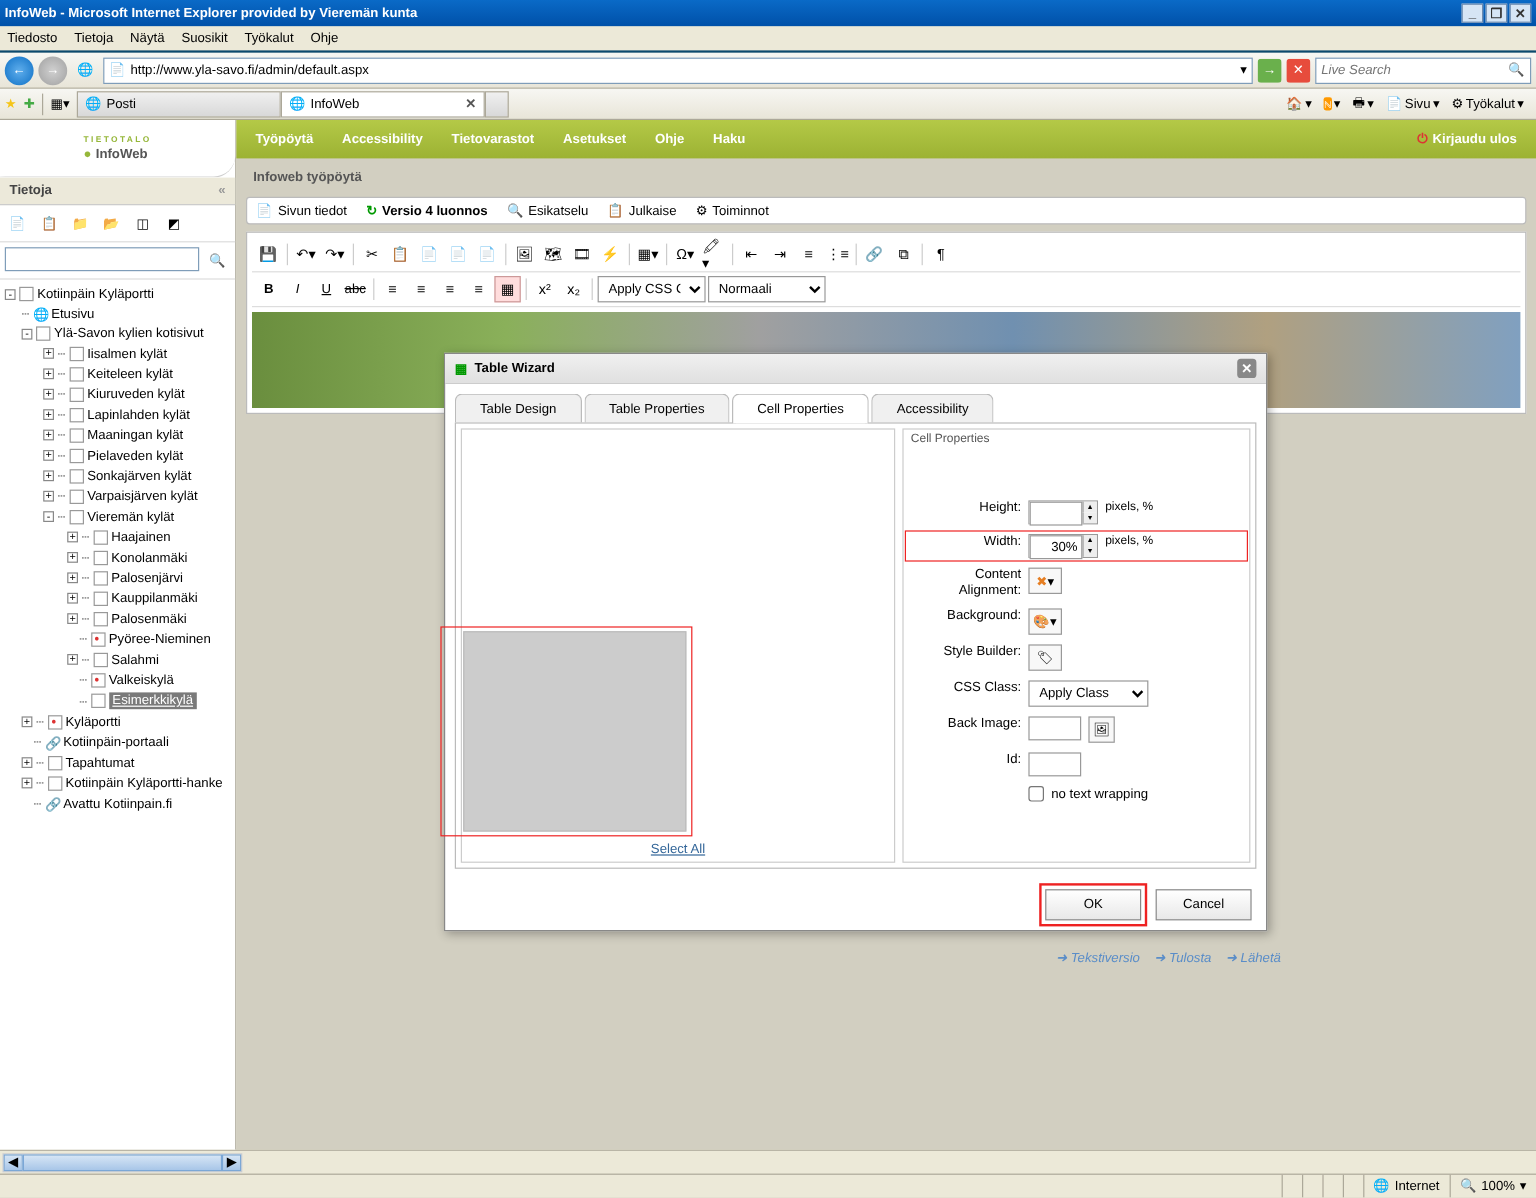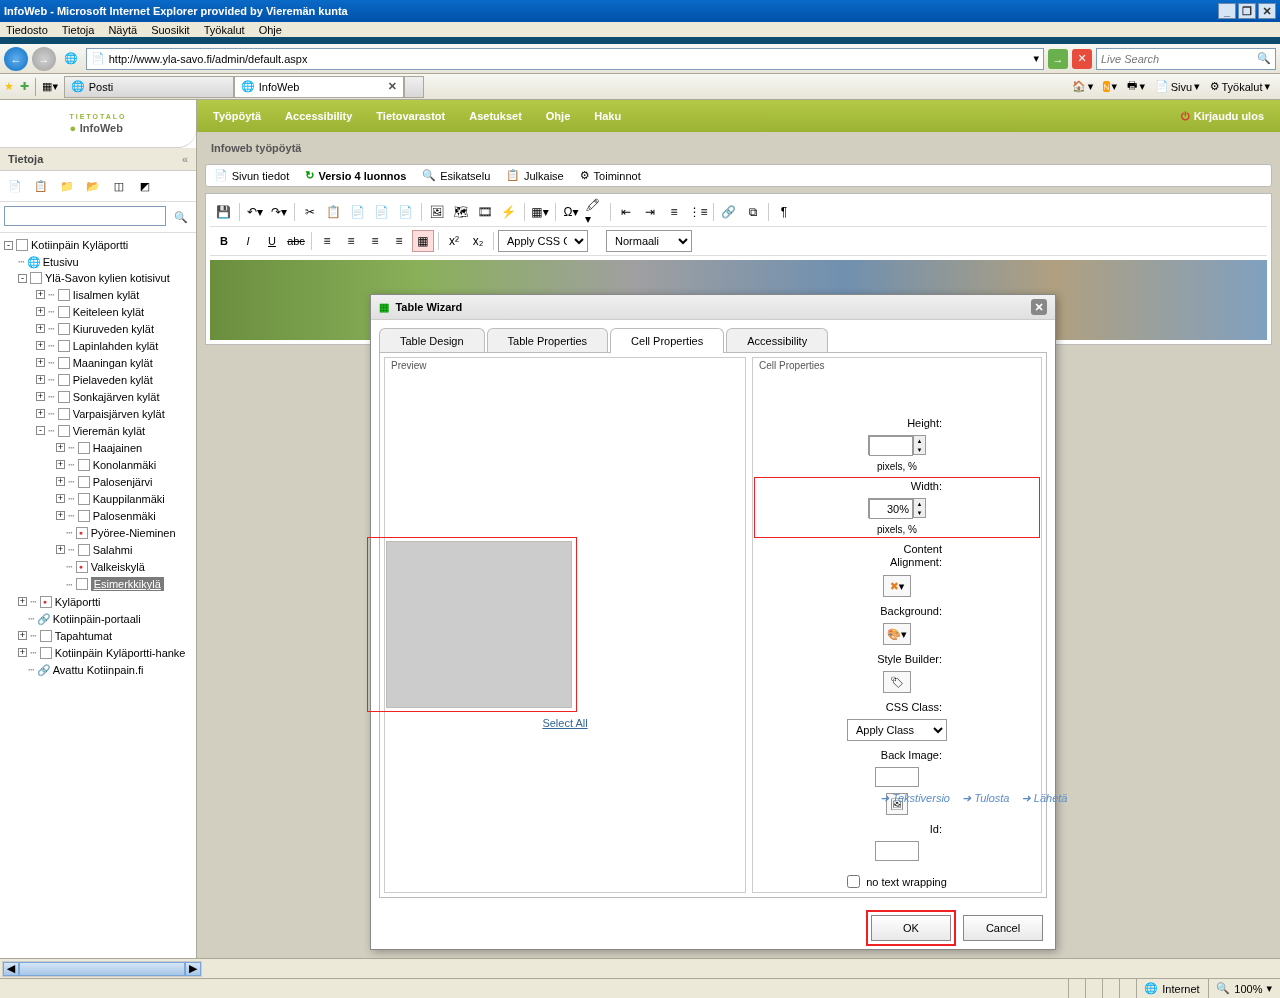--- a/index.html
+++ b/index.html
@@ -5,21 +5,21 @@
 * { margin: 0; padding: 0; box-sizing: border-box; font-family: Tahoma, sans-serif; font-size: 11px; }
 body { background: #ece9d8; overflow: hidden; width: 1280px; height: 998px; position: relative; }
 
 
 .titlebar { background: linear-gradient(#0a6ac7, #0050a8); height: 22px; display: flex; align-items: center; padding: 0 4px; color: #fff; font-weight: bold; }
 .titlebar .title { flex: 1; }
 .titlebar .winbtns { display: flex; gap: 2px; }
 .titlebar .winbtn { width: 18px; height: 16px; background: #d6e5f5; border: 1px solid #6b8ab0; color: #333; display: flex; align-items: center; justify-content: center; font-weight: bold; cursor: pointer; }
 
 
-.menubar { background: #ece9d8; height: 22px; display: flex; align-items: center; padding: 0 6px; gap: 14px; border-bottom: 7px solid #0c4a6e; }
+.menubar { background: #ece9d8; height: 22px; display: flex; align-items: center; padding: 0 6px; gap: 14px; border-bottom: 2px solid #0c4a6e; }
 .menubar span { cursor: pointer; }
 
 
 .navbar { background: linear-gradient(#f7f7f3, #e8e5d8); height: 30px; display: flex; align-items: center; padding: 0 4px; gap: 4px; border-bottom: 1px solid #aca899; }
 .navbtn { width: 24px; height: 24px; border-radius: 50%; display: flex; align-items: center; justify-content: center; cursor: pointer; }
 .navbtn.back { background: radial-gradient(#5faeec, #0d6fc5); color: #fff; }
 .navbtn.fwd { background: radial-gradient(#d0d0d0, #a0a0a0); color: #fff; }
 .addrbar { flex: 1; height: 22px; background: #fff; border: 1px solid #7f9db9; display: flex; align-items: center; padding: 0 4px; gap: 4px; }
 .addrbar input { flex: 1; border: none; outline: none; }
 .iconbtn { width: 22px; height: 22px; display: flex; align-items: center; justify-content: center; cursor: pointer; border: 1px solid transparent; }
@@ -85,21 +85,21 @@
 .dlg-tab.active { background: #fff; position: relative; z-index: 2; }
 .dlg-body { border: 1px solid #bbb; margin: 0 8px 8px 8px; padding: 4px; display: flex; gap: 6px; position: relative; top: -1px; background: #fff; }
 .dlg-preview { flex: 1; border: 1px solid #ccc; }
 .dlg-preview .hdr { font-size: 10px; color: #555; padding: 2px 6px; background: #fff; }
 .dlg-preview .canvas { height: 340px; position: relative; }
 .dlg-preview .redbox { position: absolute; left: -18px; top: 164px; width: 210px; height: 175px; border: 1px solid #e22; }
 .dlg-preview .graycell { position: absolute; left: 1px; top: 168px; width: 186px; height: 167px; background: #ccc; border: 1px solid #bbb; }
 .selectall { text-align: center; padding: 4px; color: #369; text-decoration: underline; cursor: pointer; }
 .dlg-props { width: 290px; border: 1px solid #ccc; background: #fff; }
 .dlg-props .hdr { font-size: 10px; color: #555; padding: 2px 6px; }
-.prop-row { display: flex; align-items: center; gap: 6px; padding: 4px 8px; flex-direction: column; }
+.prop-row { display: flex; gap: 6px; padding: 4px 8px; }
 .prop-row label { width: 90px; text-align: right; }
 .prop-row input[type=text] { width: 44px; border: 1px solid #999; height: 20px; padding: 0 3px; text-align: right; }
 .prop-row .unit { font-size: 10px; }
 .prop-row.red-h { outline: 1px solid #e22; outline-offset: -2px; }
 .spinbox { display: inline-flex; border: 1px solid #999; height: 20px; }
 .spinbox input { border: none; width: 36px; text-align: right; padding: 0 2px; outline: none; }
 .spinbox .spins { display: flex; flex-direction: column; width: 12px; }
 .spinbox .spins div { flex: 1; font-size: 6px; display: flex; align-items: center; justify-content: center; border-left: 1px solid #999; cursor: pointer; background: #eee; }
 .propbtn { width: 28px; height: 22px; border: 1px solid #999; background: #f8f8f8; display: flex; align-items: center; justify-content: center; cursor: pointer; }
 .propsel { height: 22px; border: 1px solid #999; background: #fff; padding: 0 4px; width: 100px; }
@@ -467,42 +467,41 @@
         <div class="ed-btn">≡</div>
         <div class="ed-btn">≡</div>
         <div class="ed-btn">≡</div>
         <div class="ed-btn">≡</div>
         <div class="ed-btn active">▦</div>
         <div class="ed-sep"></div>
         <div class="ed-btn">x²</div>
         <div class="ed-btn">x₂</div>
         <div class="ed-sep"></div>
         <select class="ed-sel" style="width:90px;"><option>Apply CSS Cl...</option></select>
-        <select class="ed-sel" style="width:86px;margin-left:16px;"><option>Normaali</option></select>
+        <select class="ed-sel" style="width:98px;"><option>Normaali</option></select>
       </div>
       <div class="content-img"></div>
     </div>
   </div>
 </div>
 
 <div class="dialog">
   <div class="dlg-title">
     <span style="color:#090;">▦</span>
     <span>Table Wizard</span>
     <span class="close">✕</span>
   </div>
   <div class="dlg-tabs">
     <div class="dlg-tab">Table Design</div>
     <div class="dlg-tab">Table Properties</div>
     <div class="dlg-tab active">Cell Properties</div>
     <div class="dlg-tab">Accessibility</div>
   </div>
   <div class="dlg-body">
     <div class="dlg-preview">
-      <div class="hdr">Preview</div>
       <div class="canvas">
         <div class="graycell"></div>
         <div class="redbox"></div>
       </div>
       <div class="selectall">Select All</div>
     </div>
     <div class="dlg-props">
       <div class="hdr">Cell Properties</div>
       <div style="height:40px;"></div>
       <div class="prop-row">

